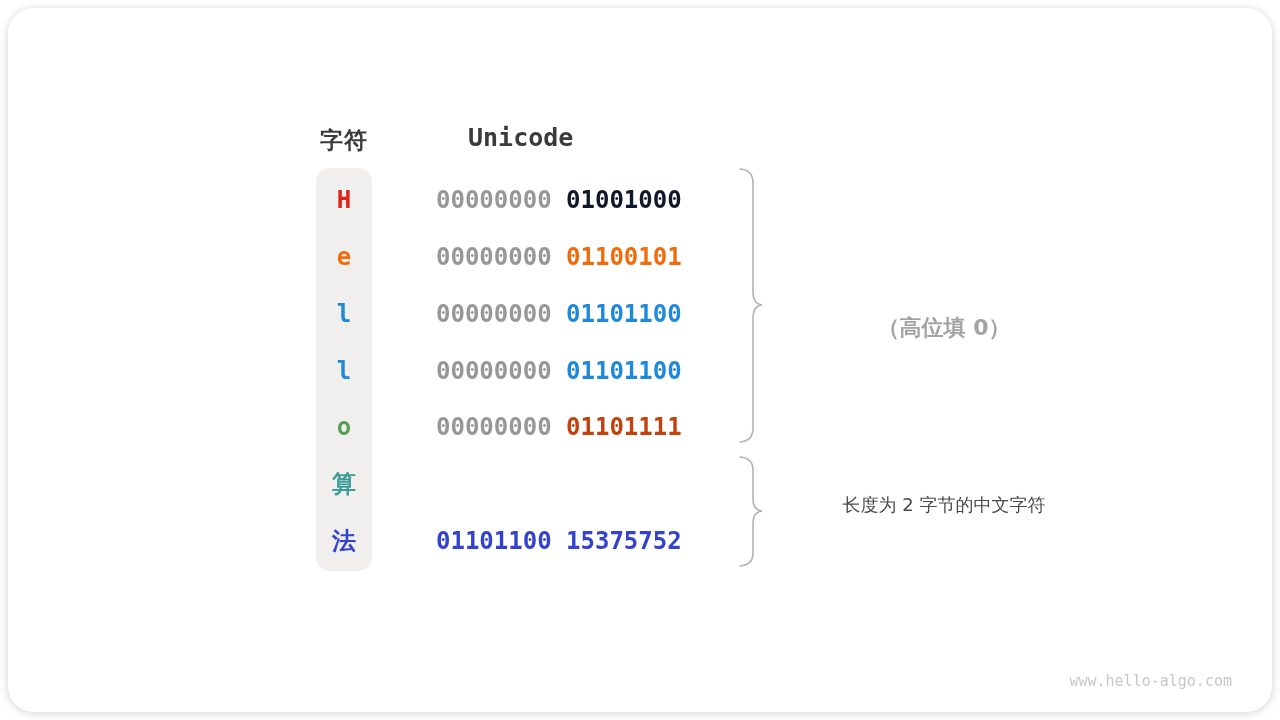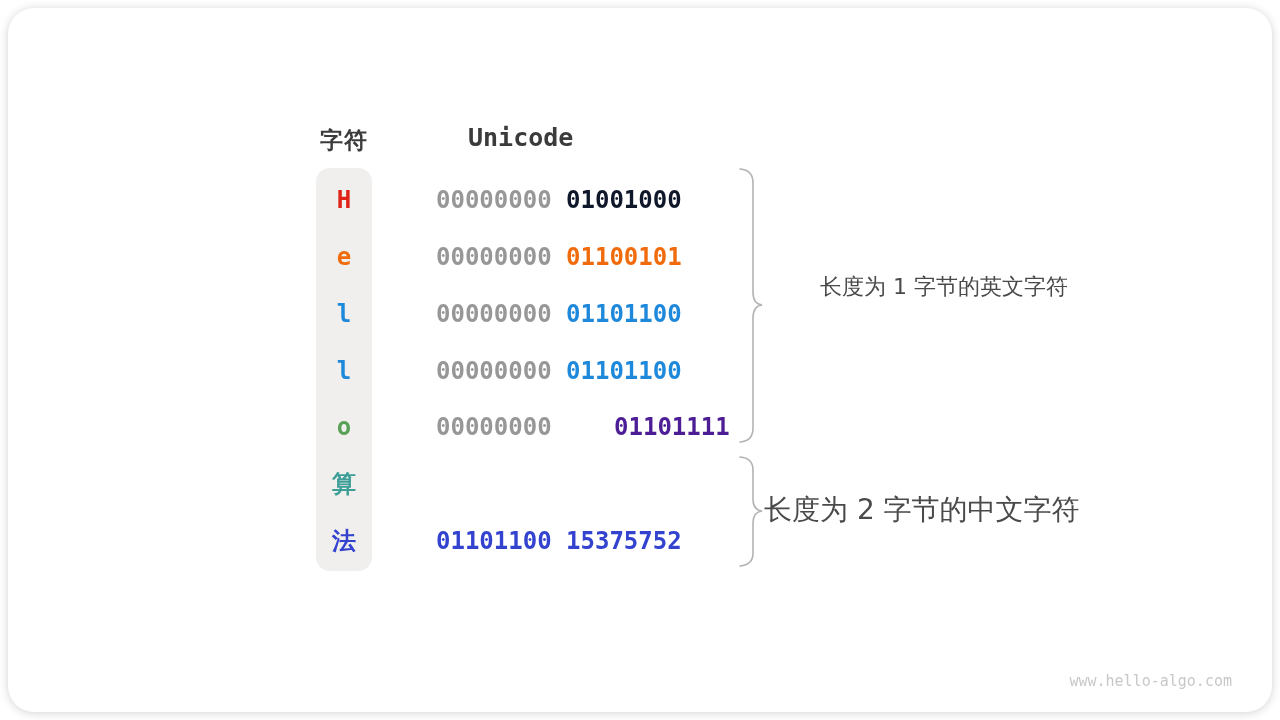--- a/index.html
+++ b/index.html
@@ -74,21 +74,22 @@
   .annotation-1b {
     position: absolute;
     left: 756px; top: 309px; width: 360px;
     text-align: center;
     font-size: 22px; font-weight: bold; color: #a3a3a3;
     line-height: 1.0;
   }
   .annotation-2 {
     position: absolute;
     left: 756px; top: 488px; width: 360px;
-    font-size: 28px; color: #4a4a4a;
+    text-align: center;
+    font-size: 18px; color: #4a4a4a;
     line-height: 1.0;
   }
 
   .watermark {
     position: absolute;
     right: 40px; bottom: 22px;
     font-family: "DejaVu Sans Mono", monospace;
     font-size: 15px;
     color: #c8c8c8;
   }
@@ -115,33 +116,33 @@
       <div class="row" style="top: 277.7px;">
         <div class="cell-char" style="color: rgb(30, 136, 219);">l</div>
         <div class="cell-code"><span style="color: rgb(151, 151, 151);">00000000</span><span> </span><span style="color: rgb(30, 136, 219);">01101100</span></div>
       </div>
       <div class="row" style="top: 334.55px;">
         <div class="cell-char" style="color: rgb(30, 136, 219);">l</div>
         <div class="cell-code"><span style="color: rgb(151, 151, 151);">00000000</span><span> </span><span style="color: rgb(30, 136, 219);">01101100</span></div>
       </div>
       <div class="row" style="top: 391.4px;">
         <div class="cell-char" style="color: rgb(87, 161, 87);">o</div>
-        <div class="cell-code"><span style="color: rgb(151, 151, 151);">00000000</span><span> </span><span style="color: #4c1d95; margin-left: 48px;">01101111</span></div>
+        <div class="cell-code"><span style="color: rgb(151, 151, 151);">00000000</span><span> </span><span style="color: #c2410c;">01101111</span></div>
       </div>
       <div class="row" style="top: 448.25px;">
         <div class="cell-char" style="color: rgb(61, 158, 151);">算</div>
       </div>
       <div class="row" style="top: 505.1px;">
         <div class="cell-char" style="color: rgb(51, 67, 207);">法</div>
         <div class="cell-code"><span style="color: rgb(51, 67, 207);">01101100</span><span> </span><span style="color: rgb(51, 67, 207);">15375752</span></div>
       </div>
     </div>
 
   <svg class="brace-layer" width="1280" height="720" viewBox="0 0 1280 720" id="brace-svg">
     <path id="brace1" d="M732,161 Q745,162 745,175 L745,284 Q745,296 754,297 Q745,298 745,310 L745,420 Q745,433 732,434" fill="none" stroke-width="1.6" stroke-linecap="round" stroke="#b3b3b3"></path>
     <path id="brace2" d="M732,449 Q745,450 745,462 L745,491 Q745,502 754,503 Q745,504 745,515 L745,545 Q745,557 732,558" fill="none" stroke-width="1.6" stroke-linecap="round" stroke="#b3b3b3"></path>
   </svg>
 
-  <div class="annotation-1">长度为 1 字节的英文字符</div>
+  <div class="annotation-1b">（高位填 0）</div>
   <div class="annotation-2">长度为 2 字节的中文字符</div>
 
   <div class="watermark">www.hello-algo.com</div>
 </div>
 
 </body></html>

